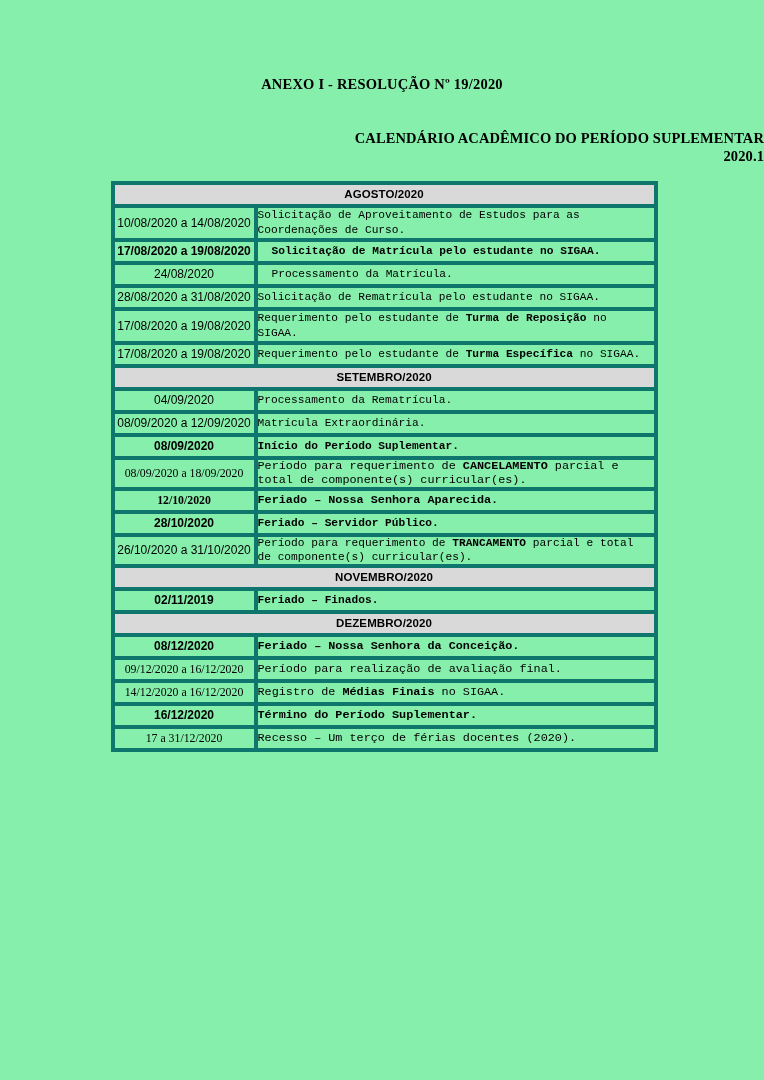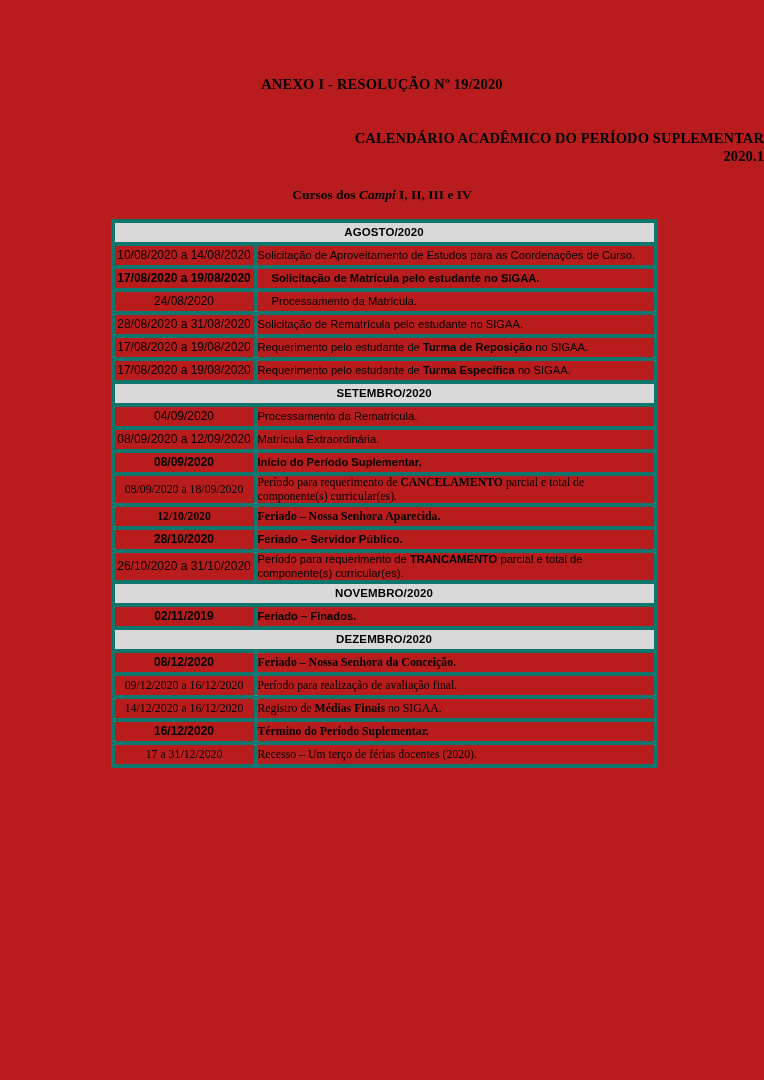--- a/index.html
+++ b/index.html
@@ -15,21 +15,21 @@
     font-family: "Liberation Serif", "DejaVu Serif", serif;
     color: #000000;
     overflow: hidden;
   }
 
   .page {
     width: 764px;
     height: 1080px;
     box-sizing: border-box;
     padding: 0;
-    background: #b91c1c;
+    background: #86efac;
   }
 
   
   .doc-title {
     text-align: center;
     font-family: "Liberation Serif", "DejaVu Serif", serif;
     font-weight: bold;
     font-size: 14.5px;
     letter-spacing: 0.2px;
     margin: 0;
@@ -99,20 +99,21 @@
     text-align: center;
     font-size: 11.2px;
     padding: 1px 3px;
     line-height: 15px;
   }
   td.desc {
     text-align: left;
     font-size: 11.2px;
     padding: 1px 3px 1px 6px;
     line-height: 15px;
+    font-family: Liberation Mono, monospace;
   }
 
   
   .f-sans { font-family: "Liberation Sans", "DejaVu Sans", sans-serif; }
   .f-serif { font-family: "Liberation Serif", "DejaVu Serif", serif; }
   .b { font-weight: bold; }
 
   td.date.f-sans  { font-size: 12px; }
   td.desc.f-sans  { font-size: 11.2px; }
   td.date.f-serif { font-size: 11.8px; }
@@ -131,23 +132,20 @@
 
 <div class="page">
 
   <h1 class="doc-title">ANEXO I - RESOLUÇÃO Nº 19/2020</h1>
 
   <h2 class="doc-subtitle">
     <span>CALENDÁRIO ACADÊMICO DO PERÍODO SUPLEMENTAR</span>
     <span class="line2">2020.1</span>
   </h2>
 
-  <h3 class="doc-subtitle2">
-    <span>Cursos dos </span><span class="ital">Campi</span><span> I, II, III e IV</span>
-  </h3>
 
   <div class="cal-wrap">
     <table class="cal">
       <colgroup>
         <col class="c-date">
         <col class="c-desc">
       </colgroup>
       <tbody id="cal-body">
           <tr class="month">
             <td colspan="2">AGOSTO/2020</td>

